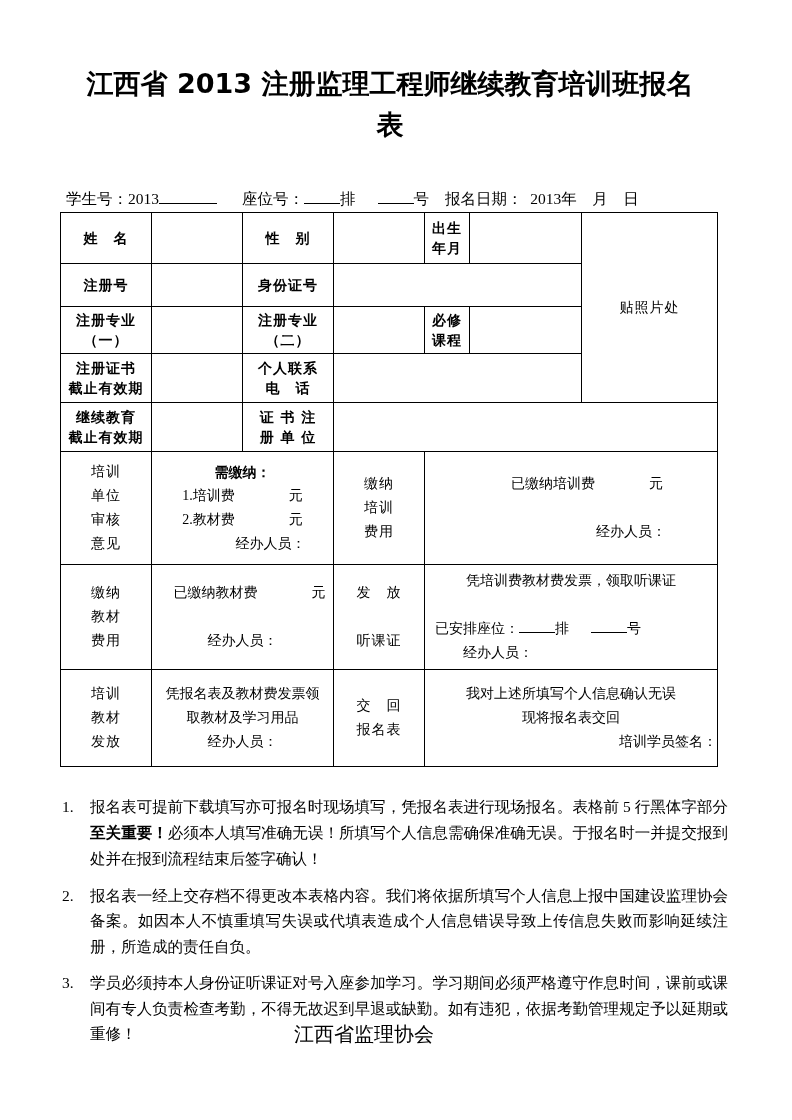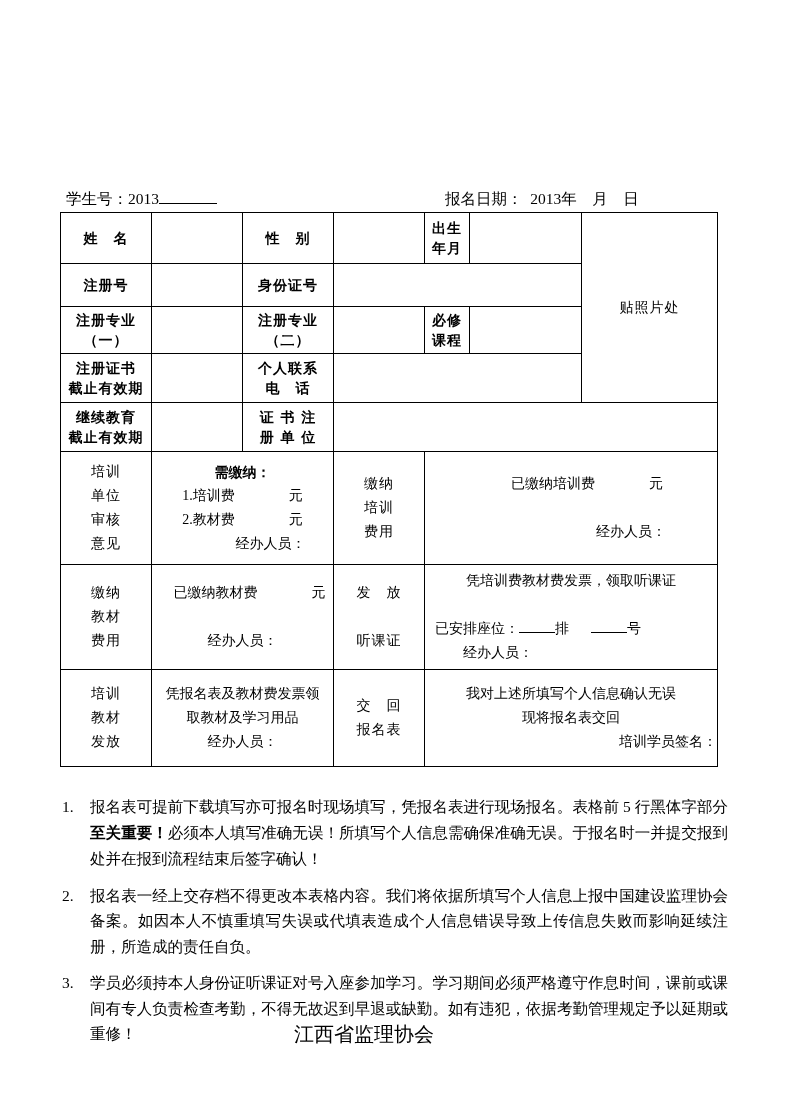--- a/index.html
+++ b/index.html
@@ -155,23 +155,28 @@
     font-size: 20px;
     line-height: 24px;
     box-sizing: border-box;
   }
 </style>
 </head>
 <body>
 
 <div class="page">
 
+  <div class="title">
+    <span>江西省 2013 注册监理工程师继续教育培训班报名</span><br>
+    <span>表</span>
+  </div>
 
   <div class="hdr">
     <span class="seg s1"><span>学生号：2013</span><span class="blank-u u-wide"></span></span>
+    <span class="seg s2"><span>座位号：</span><span class="blank-u u-mid"></span><span>排</span><span class="gap-xs"></span><span class="blank-u u-mid"></span><span>号</span></span>
     <span class="seg s3"><span>报名日期：</span>&nbsp;&nbsp;<span>2013</span><span>年</span>&nbsp;&nbsp;&nbsp;&nbsp;<span>月</span>&nbsp;&nbsp;&nbsp;&nbsp;<span>日</span></span>
   </div>
 
   <table class="form">
     <colgroup>
       <col style="width:91px">
       <col style="width:91px">
       <col style="width:91px">
       <col style="width:91px">
       <col style="width:45px">

